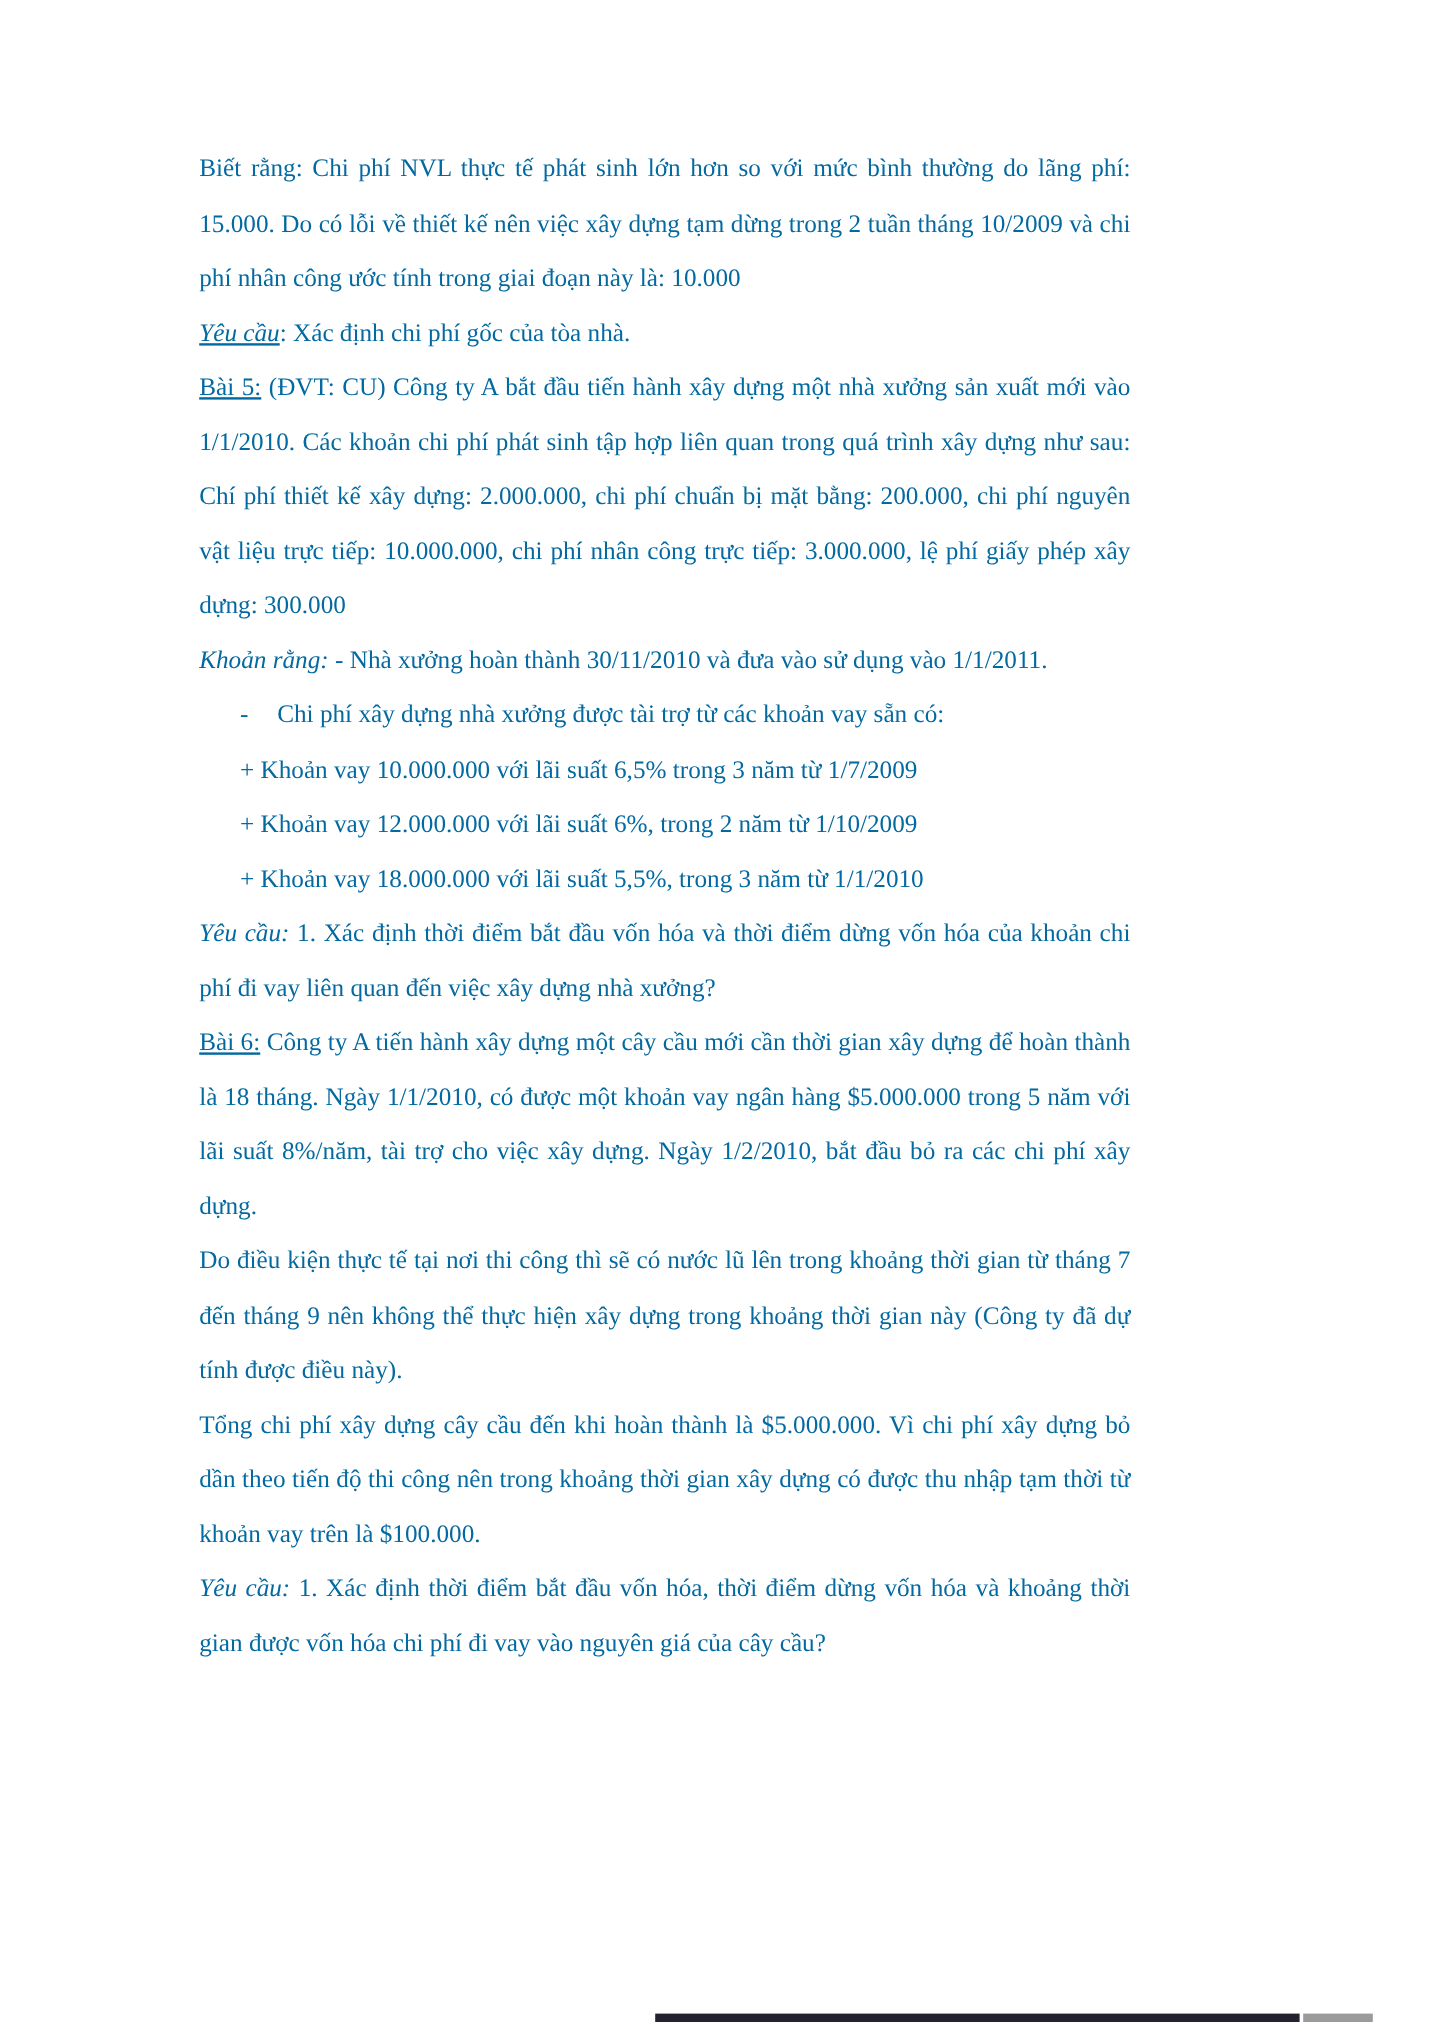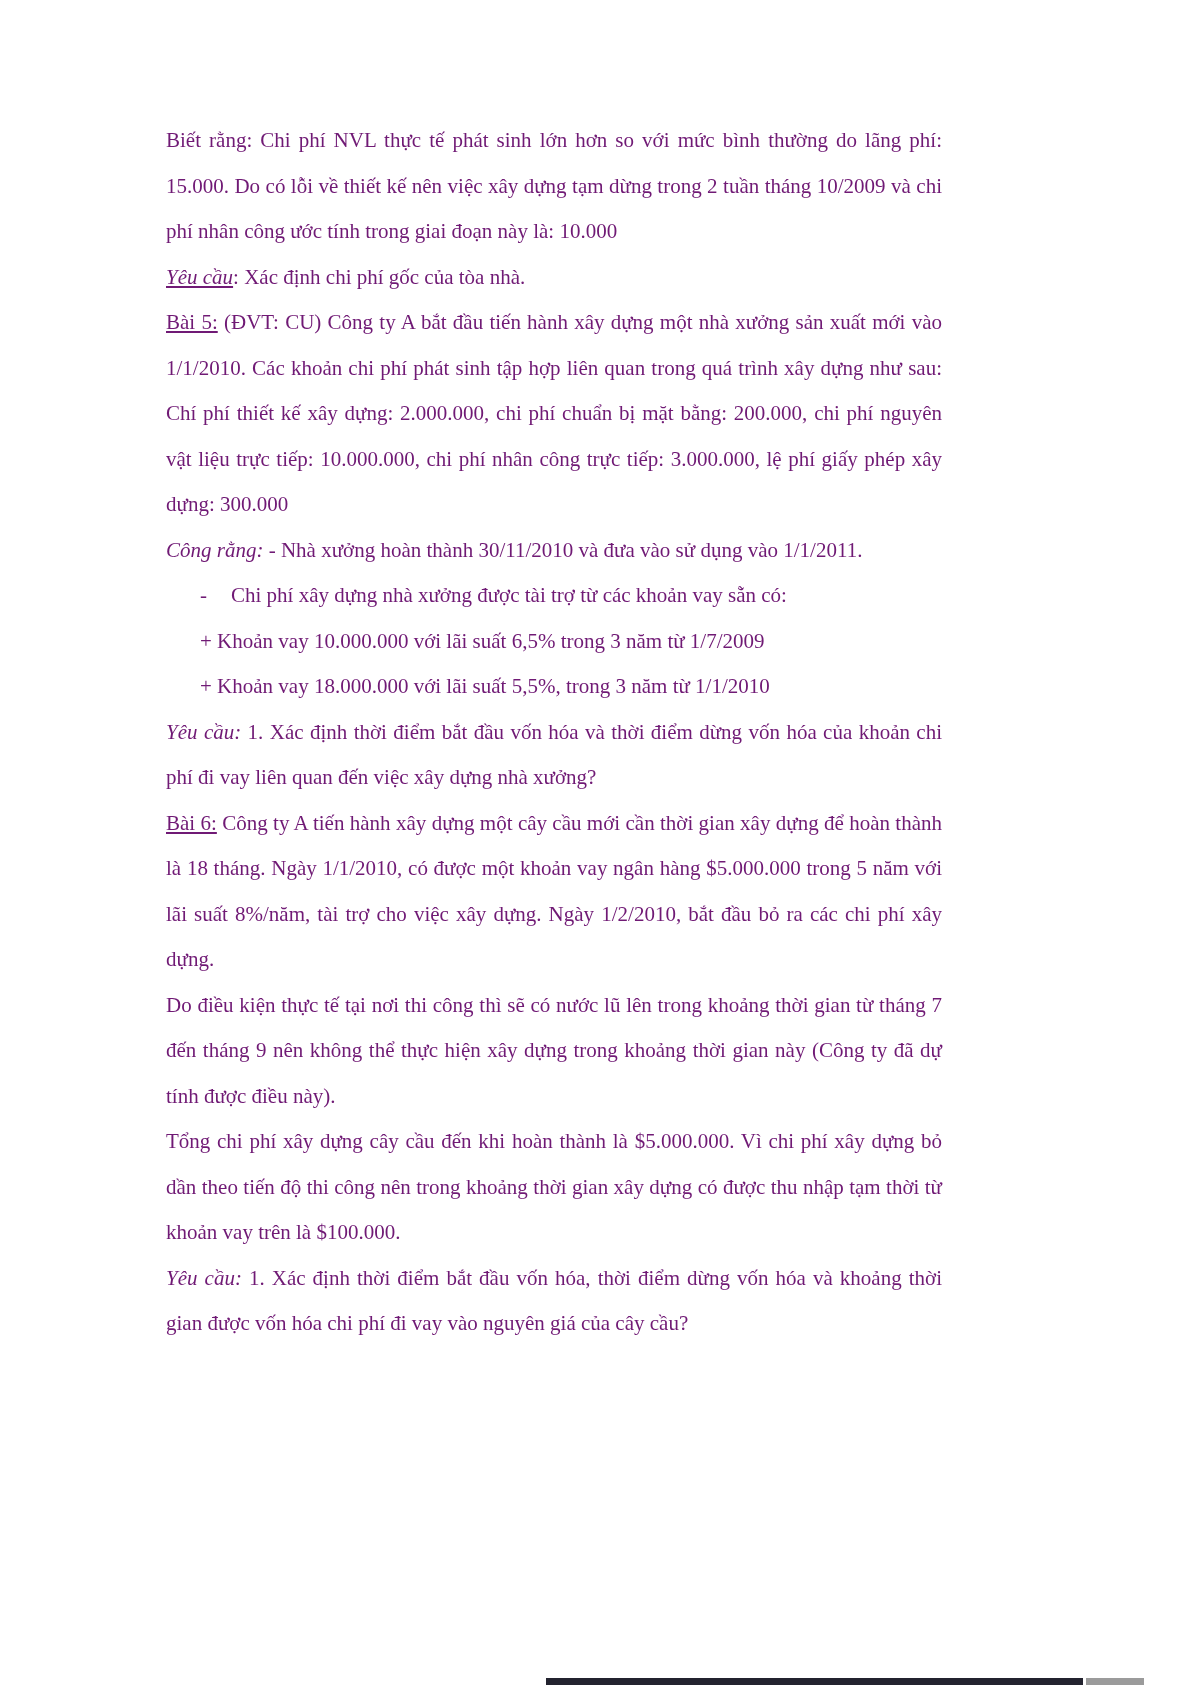--- a/index.html
+++ b/index.html
@@ -53,27 +53,28 @@
     position: absolute;
     bottom: 0;
     left: 1086px;
     width: 58px;
     height: 7px;
   }
 </style>
 </head>
 <body>
 
-<div class="doc-body" style="color: #701a75;">
+<div class="doc-body" style="color: #0369a1;">
     <p class="para"><span>Biết rằng: Chi phí NVL thực tế phát sinh lớn hơn so với mức bình thường do lãng phí: 15.000. Do có lỗi về thiết kế nên việc xây dựng tạm dừng trong 2 tuần tháng 10/2009 và chi phí nhân công ước tính trong giai đoạn này là: 10.000</span></p>
     <p class="para"><span class="run-italic run-underline">Yêu cầu</span><span>: Xác định chi phí gốc của tòa nhà.</span></p>
     <p class="para"><span class="run-bold run-underline">Bài 5:</span><span> (ĐVT: CU) Công ty A bắt đầu tiến hành xây dựng một nhà xưởng sản xuất mới vào 1/1/2010. Các khoản chi phí phát sinh tập hợp liên quan trong quá trình xây dựng như sau: Chí phí thiết kế xây dựng: 2.000.000, chi phí chuẩn bị mặt bằng: 200.000, chi phí nguyên vật liệu trực tiếp: 10.000.000, chi phí nhân công trực tiếp: 3.000.000, lệ phí giấy phép xây dựng: 300.000</span></p>
-    <p class="para"><span class="run-italic">Công rằng:</span><span> - Nhà xưởng hoàn thành 30/11/2010 và đưa vào sử dụng vào 1/1/2011.</span></p>
+    <p class="para"><span class="run-italic">Khoản rằng:</span><span> - Nhà xưởng hoàn thành 30/11/2010 và đưa vào sử dụng vào 1/1/2011.</span></p>
     <p class="para indent"><span>-</span><span class="gap-spacer" style="width: 24px;"></span><span>Chi phí xây dựng nhà xưởng được tài trợ từ các khoản vay sẵn có:</span></p>
     <p class="para indent"><span>+ Khoản vay 10.000.000 với lãi suất 6,5% trong 3 năm từ 1/7/2009</span></p>
+    <p class="para indent"><span>+ Khoản vay 12.000.000 với lãi suất 6%, trong 2 năm từ 1/10/2009</span></p>
     <p class="para indent"><span>+ Khoản vay 18.000.000 với lãi suất 5,5%, trong 3 năm từ 1/1/2010</span></p>
     <p class="para"><span class="run-bold run-italic">Yêu cầu:</span><span> 1. Xác định thời điểm bắt đầu vốn hóa và thời điểm dừng vốn hóa của khoản chi phí đi vay liên quan đến việc xây dựng nhà xưởng?</span></p>
     <p class="para"><span class="run-bold run-underline">Bài 6:</span><span> Công ty A tiến hành xây dựng một cây cầu mới cần thời gian xây dựng để hoàn thành là 18 tháng. Ngày 1/1/2010, có được một khoản vay ngân hàng $5.000.000 trong 5 năm với lãi suất 8%/năm, tài trợ cho việc xây dựng. Ngày 1/2/2010, bắt đầu bỏ ra các chi phí xây dựng.</span></p>
     <p class="para"><span>Do điều kiện thực tế tại nơi thi công thì sẽ có nước lũ lên trong khoảng thời gian từ tháng 7 đến tháng 9 nên không thể thực hiện xây dựng trong khoảng thời gian này (Công ty đã dự tính được điều này).</span></p>
     <p class="para"><span>Tổng chi phí xây dựng cây cầu đến khi hoàn thành là $5.000.000. Vì chi phí xây dựng bỏ dần theo tiến độ thi công nên trong khoảng thời gian xây dựng có được thu nhập tạm thời từ khoản vay trên là $100.000.</span></p>
     <p class="para"><span class="run-bold run-italic">Yêu cầu:</span><span> 1. Xác định thời điểm bắt đầu vốn hóa, thời điểm dừng vốn hóa và khoảng thời gian được vốn hóa chi phí đi vay vào nguyên giá của cây cầu?</span></p>
   </div>
 
 <div class="bottom-edge">
   <div class="bottom-bar-dark" style="background: rgb(35, 35, 47);"></div>

